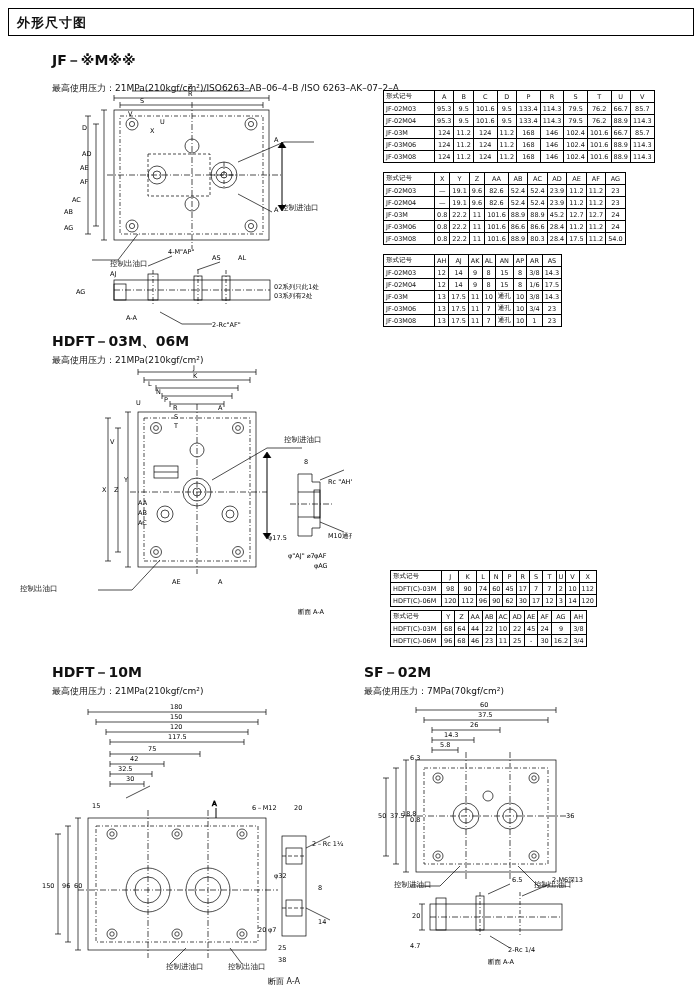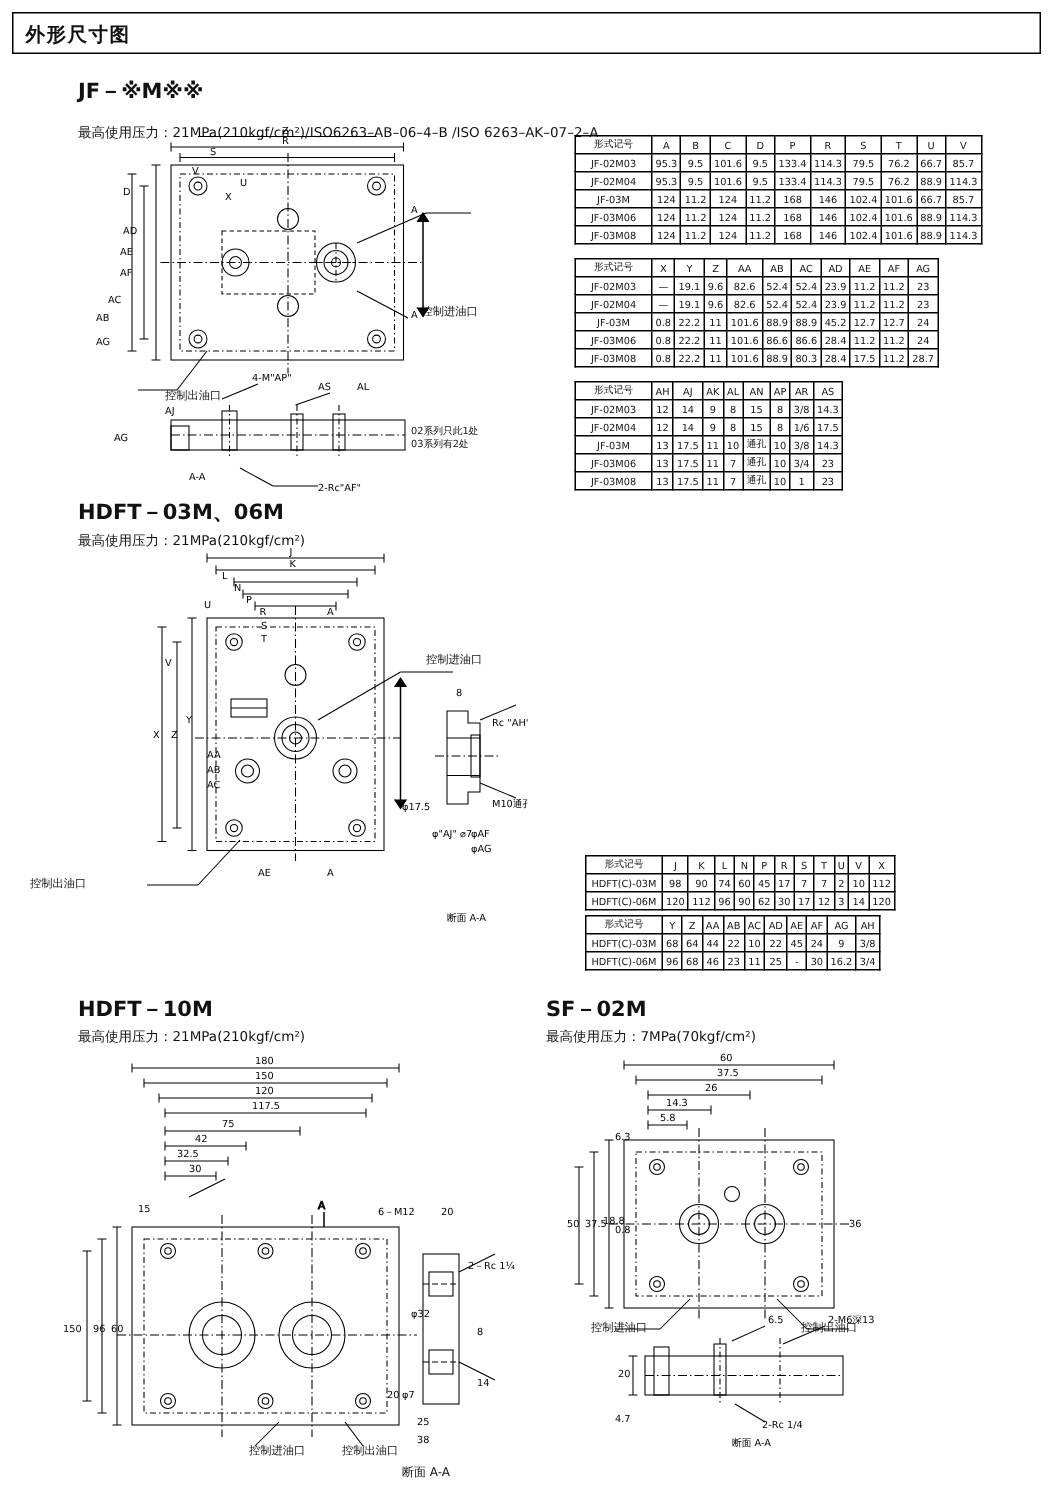--- a/index.html
+++ b/index.html
@@ -8,21 +8,21 @@
   .title-bar{position:absolute;left:8px;top:8px;width:684px;height:26px;border:1px solid #000;}
   .title-bar .t{position:absolute;left:8px;top:5px;font-size:13px;font-weight:bold;letter-spacing:1px;}
   .sect{position:absolute;}
   .hdr{font-size:14px;font-weight:bold;}
   .sub{font-size:9px;}
   .lbl{position:absolute;font-size:7px;white-space:nowrap;}
   .lbl.cn{font-size:7.5px;}
   table.spec{border-collapse:collapse;font-size:6.5px;}
   table.spec td,table.spec th{border:0.7px solid #000;padding:0 2px;height:11px;text-align:center;font-weight:normal;white-space:nowrap;}
   table.spec th{font-weight:normal;}
-  table.spec td.first,table.spec th.first{text-align:center;min-width:46px;}
+  table.spec td.first,table.spec th.first{text-align:left;min-width:46px;}
   .dwg{position:absolute;}
   .dwg svg{display:block;}
 </style>
 </head>
 <body>
 
 <div class="page">
 
   <div class="title-bar">
     <div class="t">外形尺寸图</div>
@@ -296,21 +296,21 @@
             <td class="first">JF-03M08</td>
             <td>0.8</td>
             <td>22.2</td>
             <td>11</td>
             <td>101.6</td>
             <td>88.9</td>
             <td>80.3</td>
             <td>28.4</td>
             <td>17.5</td>
             <td>11.2</td>
-            <td>28.7</td>
+            <td>54.0</td>
           </tr>
       </tbody>
     </table>
   </div>
 
   <div class="sect" style="left:383px;top:254px;">
     <table class="spec">
       <thead>
           <tr>
         <th class="first">形式记号</th>

